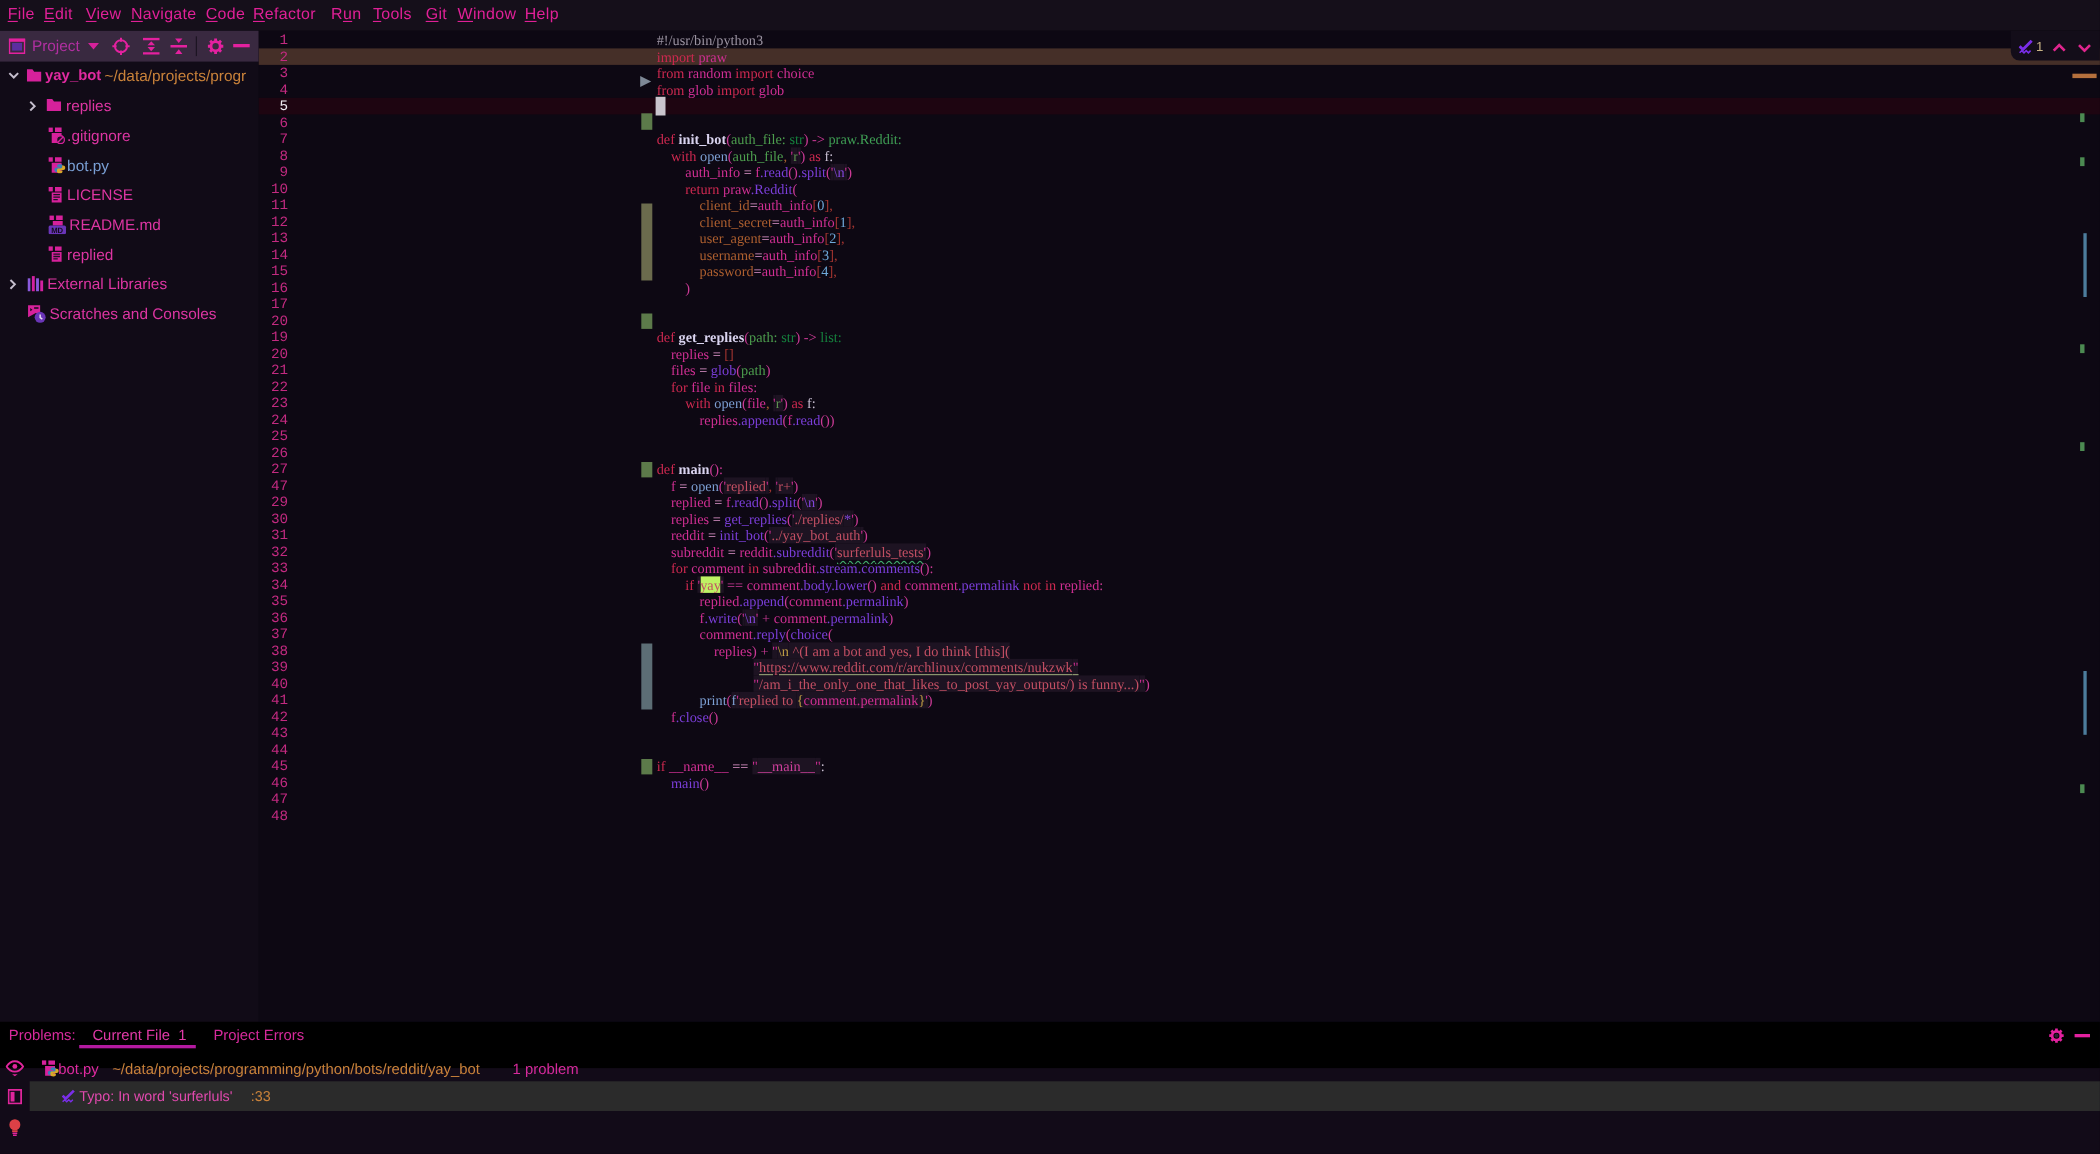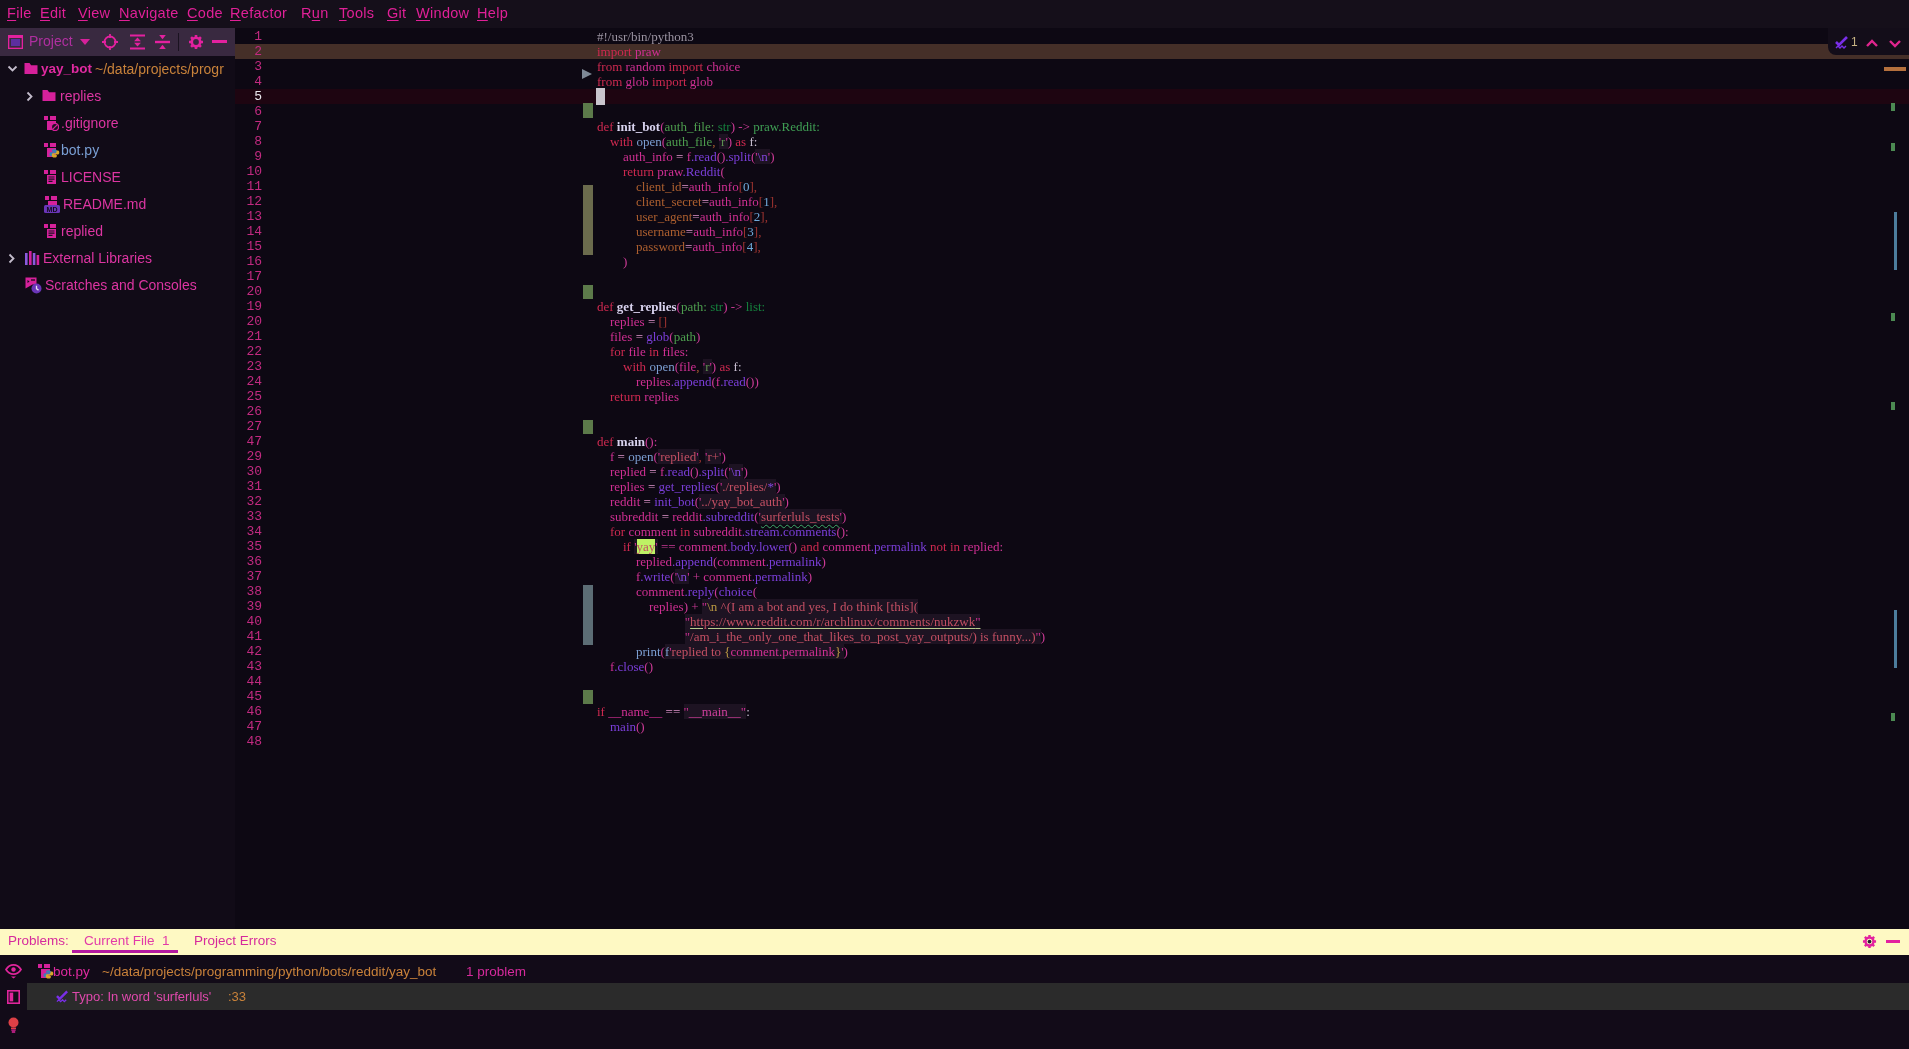--- a/index.html
+++ b/index.html
@@ -44,21 +44,21 @@
 .oo{color:#e096cc}
 .kwc{color:#a8602f}
 .sg{color:#5d9150;background:#1d1322}
 .bs{color:#7d9fd3;background:#1d1322}
 .vb{color:#d02f93;background:#1d1322}
 .sm{color:#cf3f9c;background:#1d1322}
 .cm{color:#9b93a1}
 .d{color:#c9bfd2}
 
 #ppanelb{position:absolute;left:0;top:929px;width:1909px;height:120px;background:#120b18}
-#ptabs{position:absolute;left:0;top:0;width:1909px;height:26px;background:#fef9c3;font-size:13.5px;color:#d62a9c}
+#ptabs{position:absolute;left:0;top:0;width:1909px;height:42px;background:#000000;font-size:13.5px;color:#d62a9c}
 #prow1{position:absolute;left:0;top:29px;width:1909px;height:26px;font-size:13.5px}
 #prow2{position:absolute;left:27px;top:54px;width:1882px;height:27px;background:#2b2b2b;font-size:13px}
 svg{display:block}
 </style></head>
 <body>
 <div id="root">
 
 <div id="menubar">
 <span style="left:7px"><u>F</u>ile</span>
 <span style="left:40px"><u>E</u>dit</span>
@@ -155,21 +155,20 @@
         <div class="cl">&nbsp;&nbsp;&nbsp;&nbsp;&nbsp;&nbsp;&nbsp;&nbsp;&nbsp;&nbsp;&nbsp;&nbsp;<span class="kw">password</span><span class="oo">=</span><span class="v">auth_info</span><span class="br">[</span><span class="n">4</span><span class="br">],</span></div>
         <div class="cl">&nbsp;&nbsp;&nbsp;&nbsp;&nbsp;&nbsp;&nbsp;&nbsp;<span class="o">)</span></div>
         <div class="cl"></div>
         <div class="cl"></div>
         <div class="cl"><span class="k">def</span>&nbsp;<span class="fn">get_replies</span><span class="o">(</span><span class="p">path</span><span class="p">:&nbsp;</span><span class="t">str</span><span class="o">)</span>&nbsp;<span class="o">-&gt;</span>&nbsp;<span class="t">list</span><span class="t">:</span></div>
         <div class="cl">&nbsp;&nbsp;&nbsp;&nbsp;<span class="v">replies</span>&nbsp;<span class="oo">=</span>&nbsp;<span class="br">[]</span></div>
         <div class="cl">&nbsp;&nbsp;&nbsp;&nbsp;<span class="v">files</span>&nbsp;<span class="oo">=</span>&nbsp;<span class="c">glob</span><span class="o">(</span><span class="p">path</span><span class="o">)</span></div>
         <div class="cl">&nbsp;&nbsp;&nbsp;&nbsp;<span class="k">for</span>&nbsp;<span class="v">file</span>&nbsp;<span class="k">in</span>&nbsp;<span class="v">files</span><span class="o">:</span></div>
         <div class="cl">&nbsp;&nbsp;&nbsp;&nbsp;&nbsp;&nbsp;&nbsp;&nbsp;<span class="k">with</span>&nbsp;<span class="b">open</span><span class="o">(</span><span class="v">file</span><span class="kwc">,</span>&nbsp;<span class="q">'</span><span class="sg">r</span><span class="q">'</span><span class="o">)</span>&nbsp;<span class="k">as</span>&nbsp;<span class="d">f</span><span class="d">:</span></div>
         <div class="cl">&nbsp;&nbsp;&nbsp;&nbsp;&nbsp;&nbsp;&nbsp;&nbsp;&nbsp;&nbsp;&nbsp;&nbsp;<span class="v">replies</span><span class="c">.append</span><span class="o">(</span><span class="v">f</span><span class="c">.read</span><span class="o">())</span></div>
-        <div class="cl">&nbsp;&nbsp;&nbsp;&nbsp;<span class="k">return</span>&nbsp;<span class="v">replies</span></div>
         <div class="cl"></div>
         <div class="cl"></div>
         <div class="cl"><span class="k">def</span>&nbsp;<span class="fn">main</span><span class="o">()</span><span class="o">:</span></div>
         <div class="cl">&nbsp;&nbsp;&nbsp;&nbsp;<span class="v">f</span>&nbsp;<span class="oo">=</span>&nbsp;<span class="b">open</span><span class="o">(</span><span class="q">'</span><span class="s">replied</span><span class="q">'</span><span class="br">,</span>&nbsp;<span class="q">'</span><span class="s">r+</span><span class="q">'</span><span class="o">)</span></div>
         <div class="cl">&nbsp;&nbsp;&nbsp;&nbsp;<span class="v">replied</span>&nbsp;<span class="oo">=</span>&nbsp;<span class="v">f</span><span class="c">.read</span><span class="o">()</span><span class="c">.split</span><span class="o">(</span><span class="q">'</span><span class="e">\n</span><span class="q">'</span><span class="o">)</span></div>
         <div class="cl">&nbsp;&nbsp;&nbsp;&nbsp;<span class="v">replies</span>&nbsp;<span class="oo">=</span>&nbsp;<span class="c">get_replies</span><span class="o">(</span><span class="q">'</span><span class="s">./replies/</span><span class="e">*</span><span class="q">'</span><span class="o">)</span></div>
         <div class="cl">&nbsp;&nbsp;&nbsp;&nbsp;<span class="v">reddit</span>&nbsp;<span class="oo">=</span>&nbsp;<span class="c">init_bot</span><span class="o">(</span><span class="q">'</span><span class="s">../yay_bot_auth</span><span class="q">'</span><span class="o">)</span></div>
         <div class="cl">&nbsp;&nbsp;&nbsp;&nbsp;<span class="v">subreddit</span>&nbsp;<span class="oo">=</span>&nbsp;<span class="v">reddit</span><span class="c">.subreddit</span><span class="o">(</span><span class="q">'</span><span class="styp">surferluls_tests</span><span class="q">'</span><span class="o">)</span></div>
         <div class="cl">&nbsp;&nbsp;&nbsp;&nbsp;<span class="k">for</span>&nbsp;<span class="v">comment</span>&nbsp;<span class="k">in</span>&nbsp;<span class="v">subreddit</span><span class="c">.stream</span><span class="c">.comments</span><span class="o">()</span><span class="o">:</span></div>
         <div class="cl">&nbsp;&nbsp;&nbsp;&nbsp;&nbsp;&nbsp;&nbsp;&nbsp;<span class="k">if</span>&nbsp;<span class="q">'</span><span class="shl">yay</span><span class="q">'</span>&nbsp;<span class="o">==</span>&nbsp;<span class="v">comment</span><span class="c">.body</span><span class="c">.lower</span><span class="o">()</span>&nbsp;<span class="k">and</span>&nbsp;<span class="v">comment</span><span class="c">.permalink</span>&nbsp;<span class="k">not</span>&nbsp;<span class="k">in</span>&nbsp;<span class="v">replied</span><span class="o">:</span></div>

